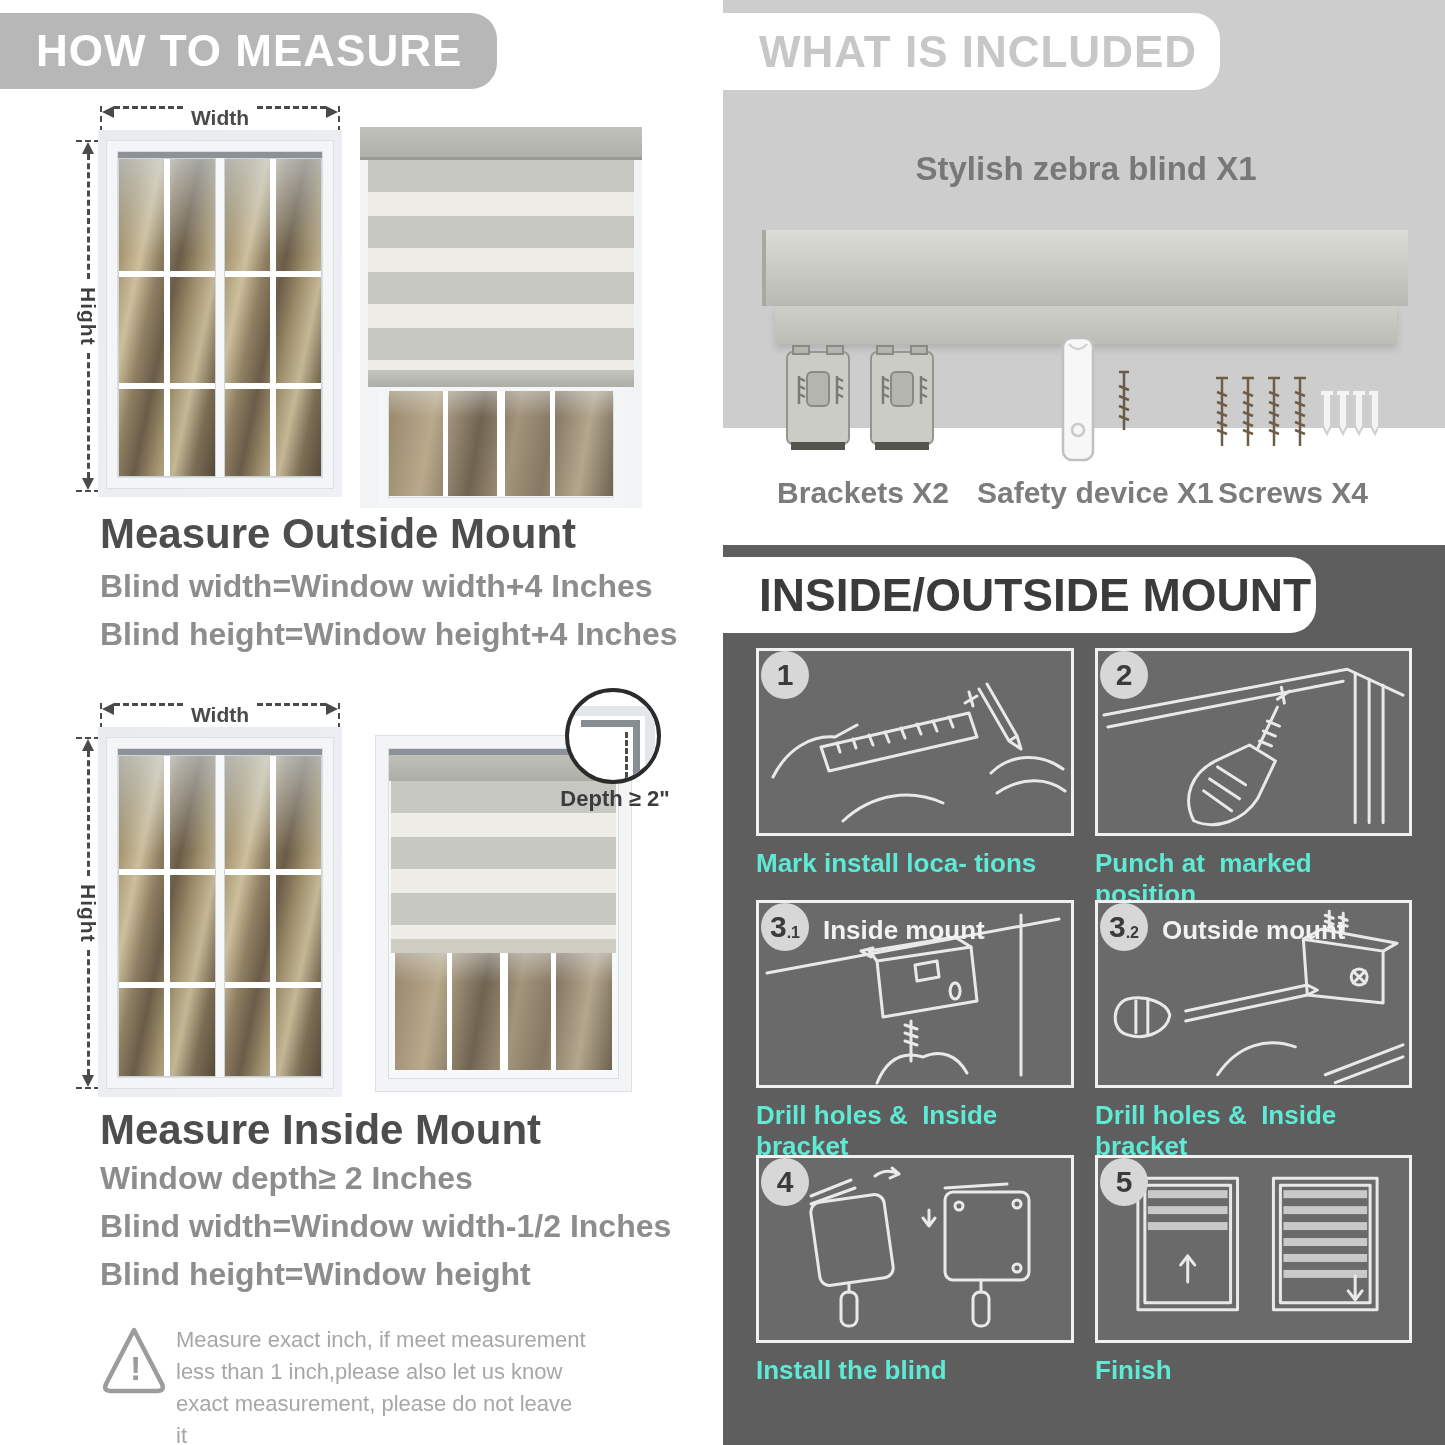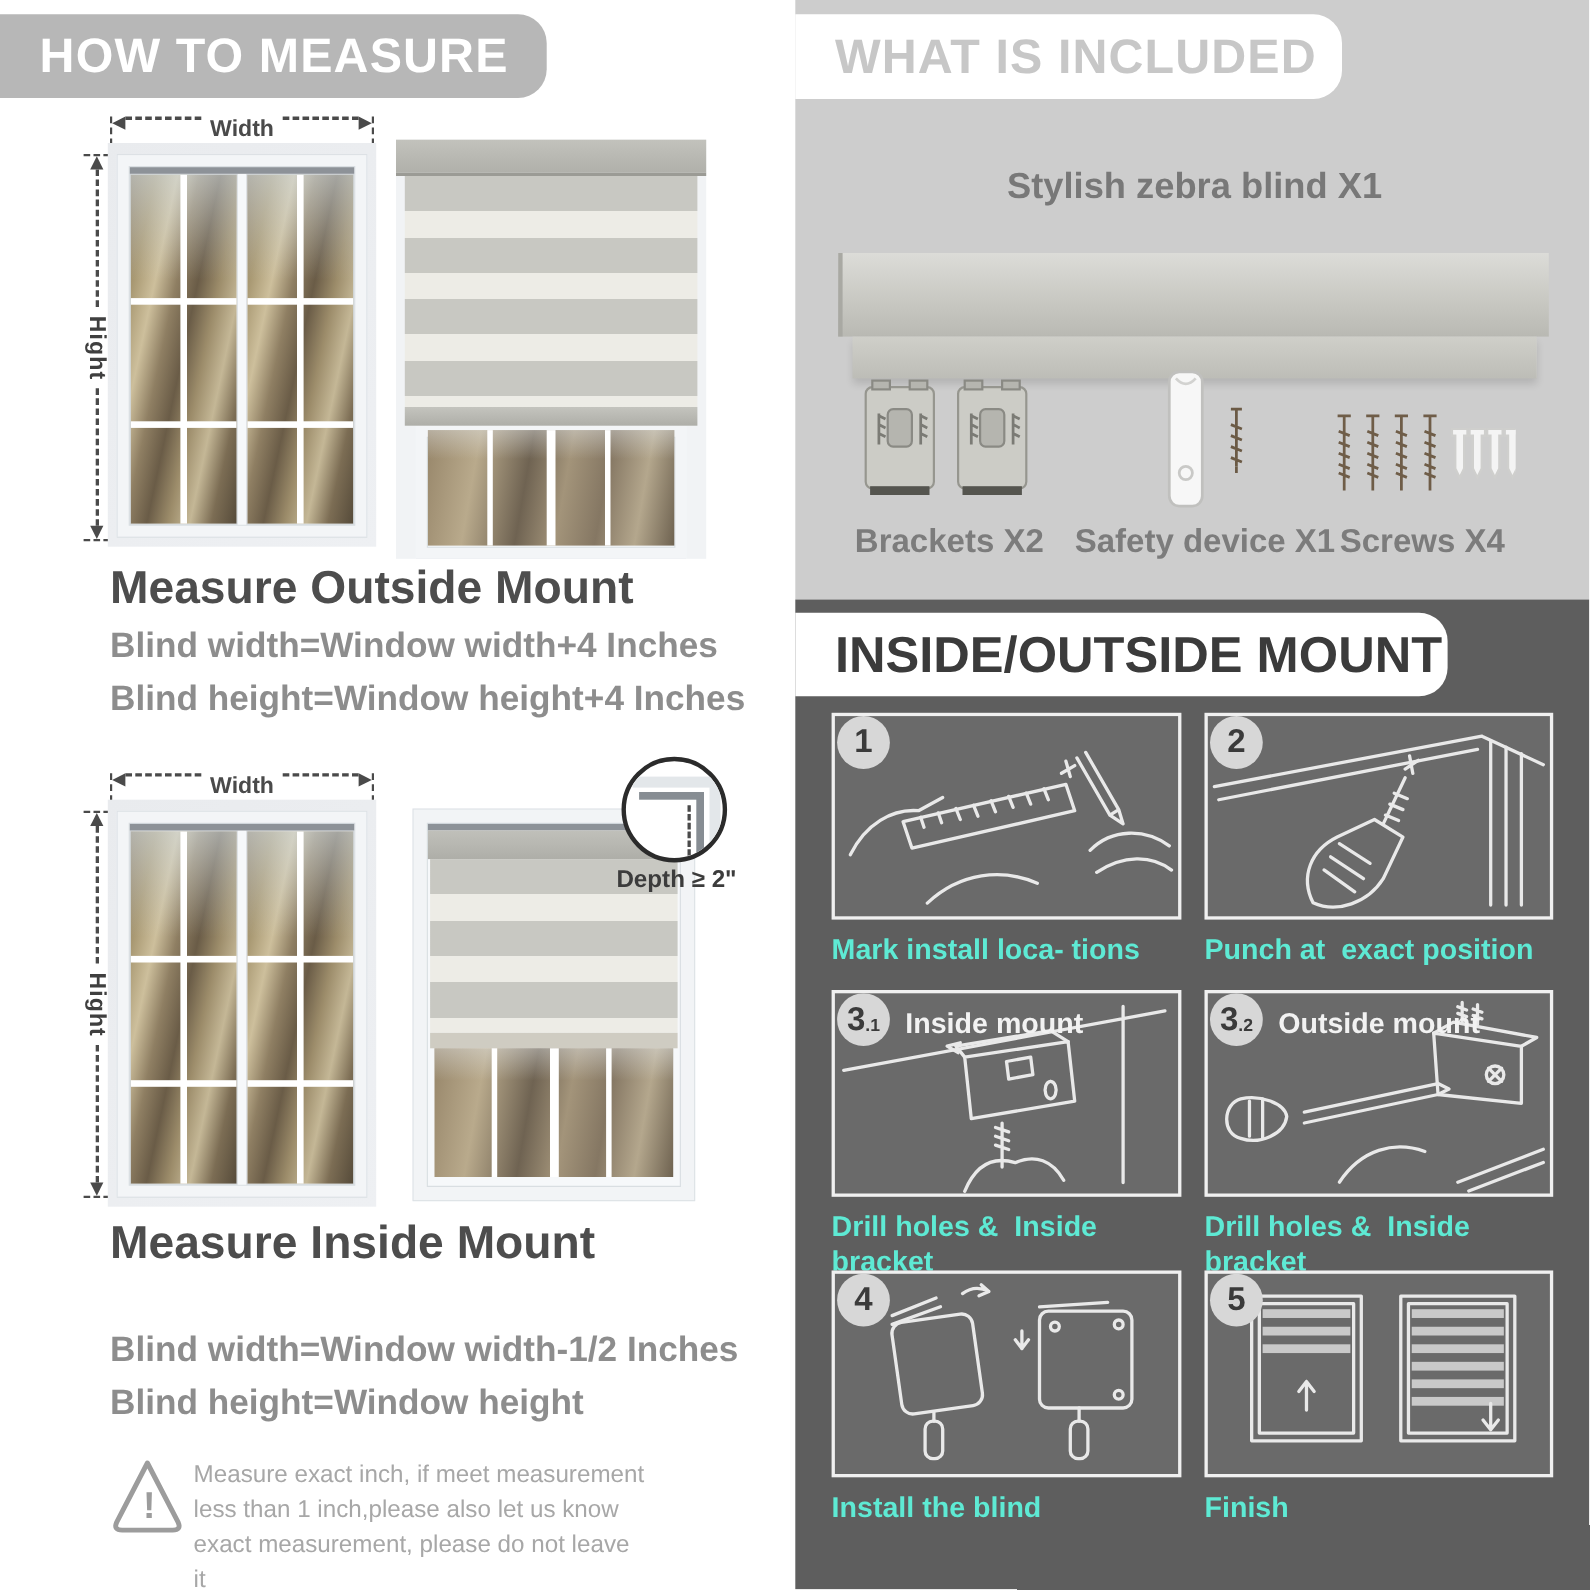--- a/index.html
+++ b/index.html
@@ -9,21 +9,21 @@
   
   .hbox{position:absolute;display:flex;align-items:center;box-sizing:border-box;
         border-radius:0 26px 26px 0;padding-left:36px;font-weight:bold;letter-spacing:1px;}
   .hbox-left{left:0;top:13px;width:497px;height:76px;background:#b7b7b7;color:#ffffff;font-size:44px;}
   .hbox-included{left:0;top:13px;width:497px;height:77px;background:#ffffff;color:#c7c7c7;font-size:44px;}
   .hbox-mount{left:0;top:12px;width:593px;height:76px;background:#ffffff;color:#3b3b3b;font-size:46px;letter-spacing:0;}
 
   
   .left-col{position:absolute;left:0;top:0;width:723px;height:1039px;background:#ffffff;}
   .right-col{position:absolute;left:723px;top:0;width:722px;height:1445px;}
-  .included-area{position:absolute;left:0;top:0;width:722px;height:545px;background:#cdcdcd;}
+  .included-area{position:absolute;left:0;top:0;width:722px;height:428px;background:#cdcdcd;}
   .mount-area{position:absolute;left:0;top:545px;width:722px;height:900px;background:#5e5e5e;}
 
   
   .dim-h{position:absolute;display:flex;align-items:flex-start;height:28px;color:#4a4a4a;}
   .dim-v{position:absolute;display:flex;flex-direction:column;align-items:center;width:28px;color:#4a4a4a;}
   .dl-h{flex:1;height:0;border-top:3px dashed #4a4a4a;}
   .dl-v{flex:1;width:0;border-left:3px dashed #4a4a4a;}
   .tk-v{height:26px;width:0;border-left:2px dashed #4a4a4a;}
   .tk-h{width:24px;height:0;border-top:2px dashed #4a4a4a;}
   .ar-l{width:0;height:0;border-top:6px solid transparent;border-bottom:6px solid transparent;border-right:12px solid #4a4a4a;}
@@ -230,20 +230,21 @@
     </div>
 
     <div class="magnifier" style="left:565px;top:688px;">
       <div class="mg-outer"></div>
       <div class="mg-corner"></div>
       <div class="mg-dash"></div>
     </div>
     <div class="depth-label" style="left:545px;top:786px;width:140px;">Depth ≥ 2"</div>
 
     <div class="m-title" style="top:1106px;">Measure Inside Mount</div>
+    <div class="m-line" style="top:1160px;">Window depth≥ 2 Inches</div>
     <div class="m-line" style="top:1208px;">Blind width=Window width-1/2 Inches</div>
     <div class="m-line" style="top:1256px;">Blind height=Window height</div>
 
     <svg class="warn-svg" width="68" height="76" viewBox="0 0 68 76">
       <path d="M34 8 L62 62 Q65 69 57 69 L11 69 Q3 69 6 62 Z"></path>
       <text x="30" y="58">!</text>
     </svg>
     <div class="warn-text">Measure exact inch, if meet measurement less than 1 inch,please also let us know exact measurement, please do not leave it</div>
 
   </section>
@@ -344,21 +345,21 @@
             </div>
           <svg class="lineart" viewBox="0 0 312 182">
             <path d="M6 64 L250 18 M250 18 L306 44 M10 76 L246 30"></path>
             <path d="M258 22 L258 172 M272 28 L272 172 M286 34 L286 172"></path>
             <path d="M160 98 L180 56 M162 90 l12 5 M166 80 l12 5 M170 70 l12 5"></path>
             <path d="M180 48 l12 -8 M184 36 l3 16"></path>
             <path d="M96 170 C84 146 94 122 118 110 L152 94 L178 110 L160 148 C146 170 118 180 96 170 Z"></path>
             <path d="M120 116 L148 134 M112 128 L142 148 M106 140 L134 160"></path>
           </svg>
         </div>
-        <div class="caption">Punch at  exact position</div>
+        <div class="caption">Punch at  marked position</div>
       </div>
 
       <div class="step" style="left:33px;top:355px;width:318px;">
         <div class="panel">
           <div class="badge">
               <span>3</span>
               <span class="sub">.1</span>
             </div>
           <div class="panel-title">Inside mount</div>
           <svg class="lineart" viewBox="0 0 312 182">

